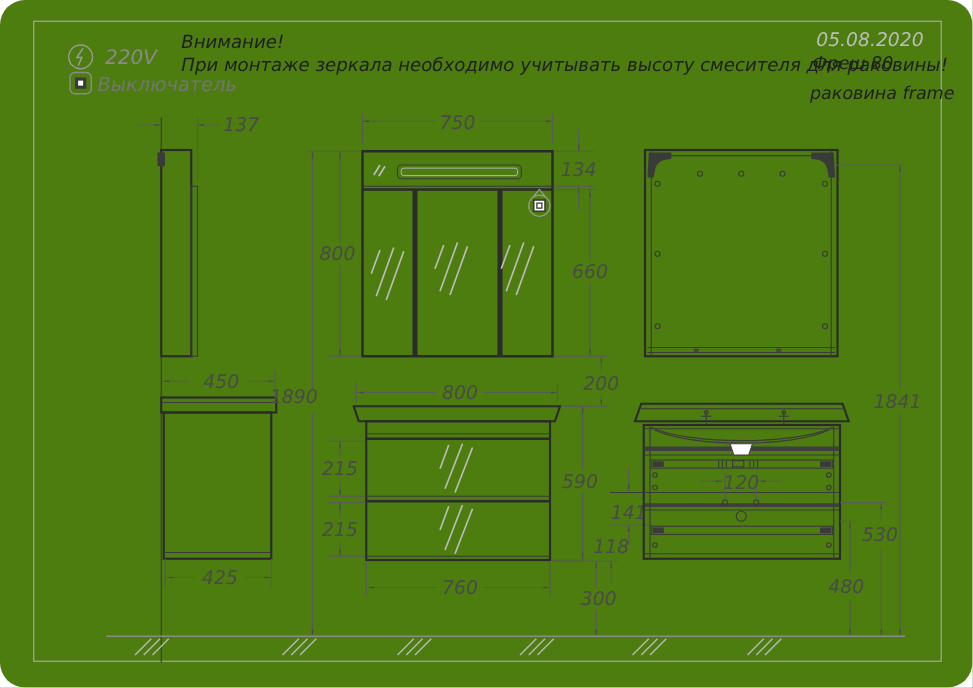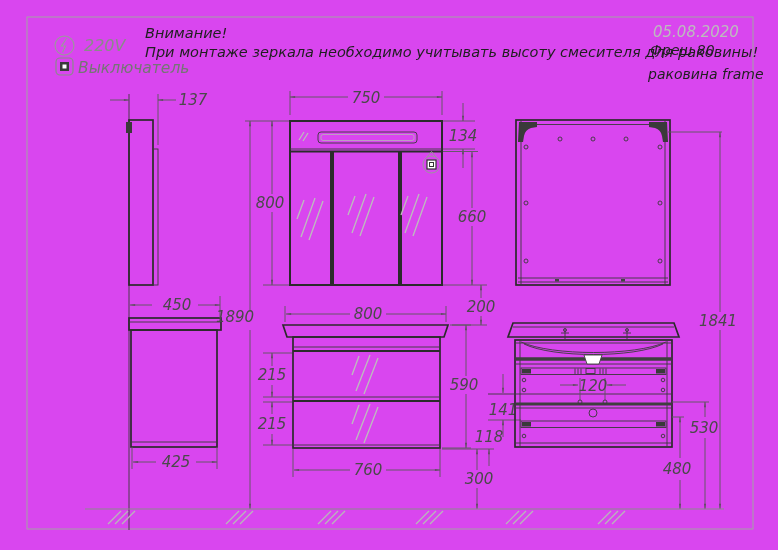--- a/index.html
+++ b/index.html
@@ -1,17 +1,17 @@
 <!DOCTYPE html>
 <html><head>
 <meta charset="utf-8">
 <style>
   html,body{margin:0;padding:0;background:#ffffff;}
-  #stage{position:relative;width:778px;height:550px;background:#d946ef;overflow:hidden;
-         font-family:"DejaVu Sans", sans-serif;}
+  #stage{position:relative;width:778px;height:550px;background:#4d7c0f;overflow:hidden;
+         font-family:"DejaVu Sans", sans-serif;border-radius:20px;}
   svg{position:absolute;left:0;top:0;}
   text{font-family:"DejaVu Sans", sans-serif;font-style:italic;fill:#4a4a4a;}
   .dim{font-size:15px;}
   .hdr-dark{fill:#1f1f1f;font-size:14.5px;}
   .hdr-gray{fill:#8a8a8a;font-size:16px;}
   .hdr-gray2{fill:#757575;font-size:15.5px;}
   .hdr-date{fill:#bcbcbc;font-size:15px;}
   .hdr-model{fill:#1f1f1f;font-size:14px;}
   .outline{stroke:#2b2b2b;stroke-width:1.7;fill:none;}
   .thin{stroke:#3a3a3a;stroke-width:0.9;fill:none;}

